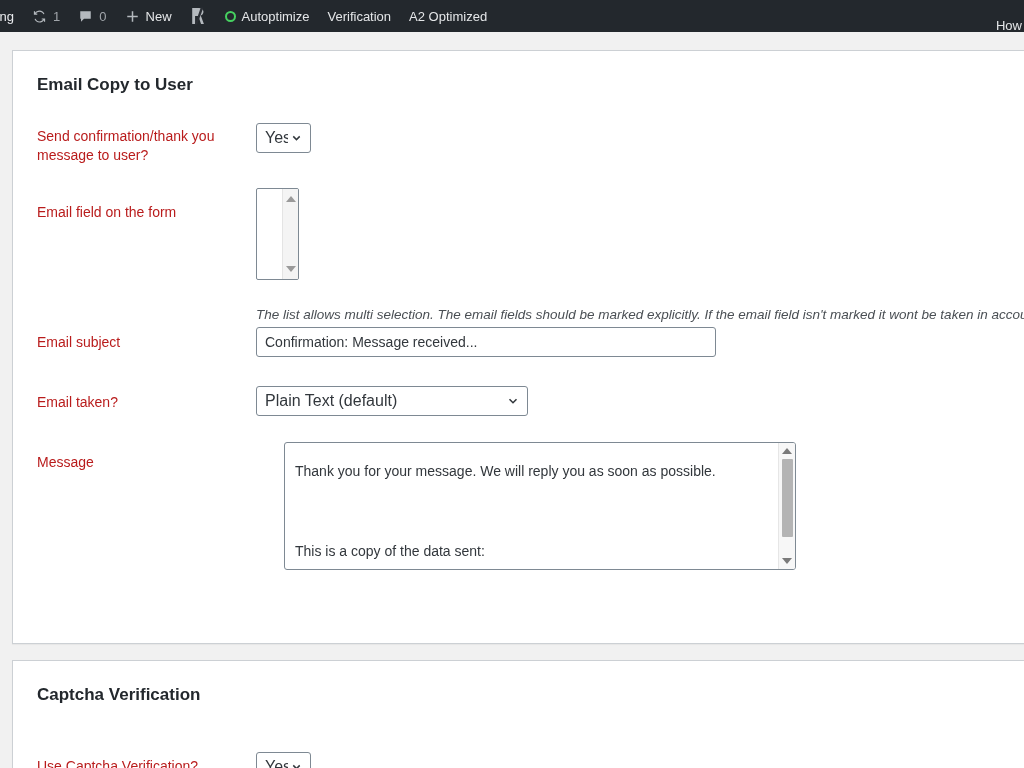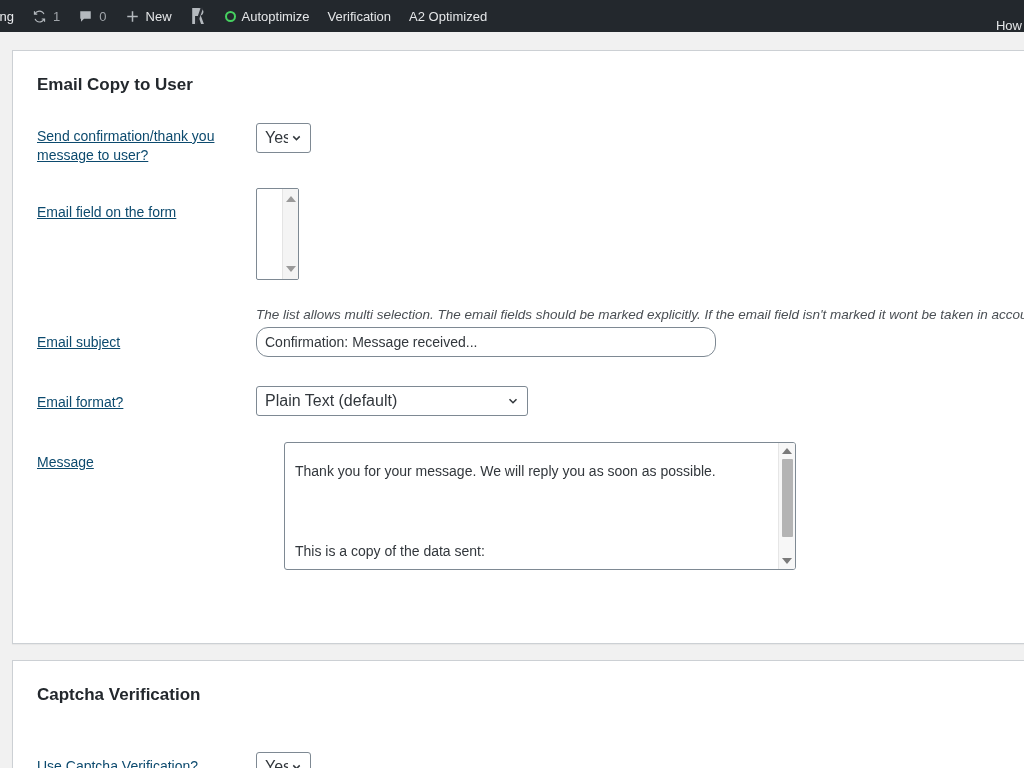--- a/index.html
+++ b/index.html
@@ -88,23 +88,22 @@
     left: 0;
     width: 100%;
   }
   .field-label {
     position: absolute;
     left: 24px;
     top: 0;
     width: 200px;
     font-size: 14px;
     line-height: 19px;
-    color: #0c4a6e;
+    color: #b91c1c;
     font-weight: normal;
-    text-decoration: underline;
   }
   .field-control {
     position: absolute;
     left: 243px;
     top: 0;
   }
 
   
   select.wp-select {
     font-family: "Liberation Sans", sans-serif;
@@ -128,21 +127,21 @@
     line-height: 0;
   }
   .select-wrap .chev svg { display: block; }
 
   input.wp-text {
     font-family: "Liberation Sans", sans-serif;
     font-size: 14px;
     color: #32373c;
     background: #fff;
     border: 1px solid #7e8993;
-    border-radius: 12px;
+    border-radius: 3px;
     height: 30px;
     padding: 8px 8px;
     width: 460px;
   }
 
   
   .listbox {
     position: relative;
     width: 43px;
     height: 92px;
@@ -339,21 +338,21 @@
     <div class="help" style="top:255px;">The list allows multi selection. The email fields should be marked explicitly. If the email field isn't marked it wont be taken in accou</div>
 
     <div class="field-row" style="top:282px;">
       <div class="field-label">Email subject</div>
       <div class="field-control" style="top:-6px;">
         <input class="wp-text" type="text" value="Confirmation: Message received..." style="">
       </div>
     </div>
 
     <div class="field-row" style="top:342px;">
-      <div class="field-label">Email format?</div>
+      <div class="field-label">Email taken?</div>
       <div class="field-control" style="top:-7px;">
         <span class="select-wrap">
           <select class="wp-select" style="width:272px;">
             <option>Plain Text (default)</option>
           </select>
           <span class="chev">
             <svg width="14" height="14" viewBox="0 0 20 20" fill="none" stroke="#32373c" stroke-width="2.2">
               <path d="M5 7.5 L10 12.5 L15 7.5"></path>
             </svg>
           </span>

